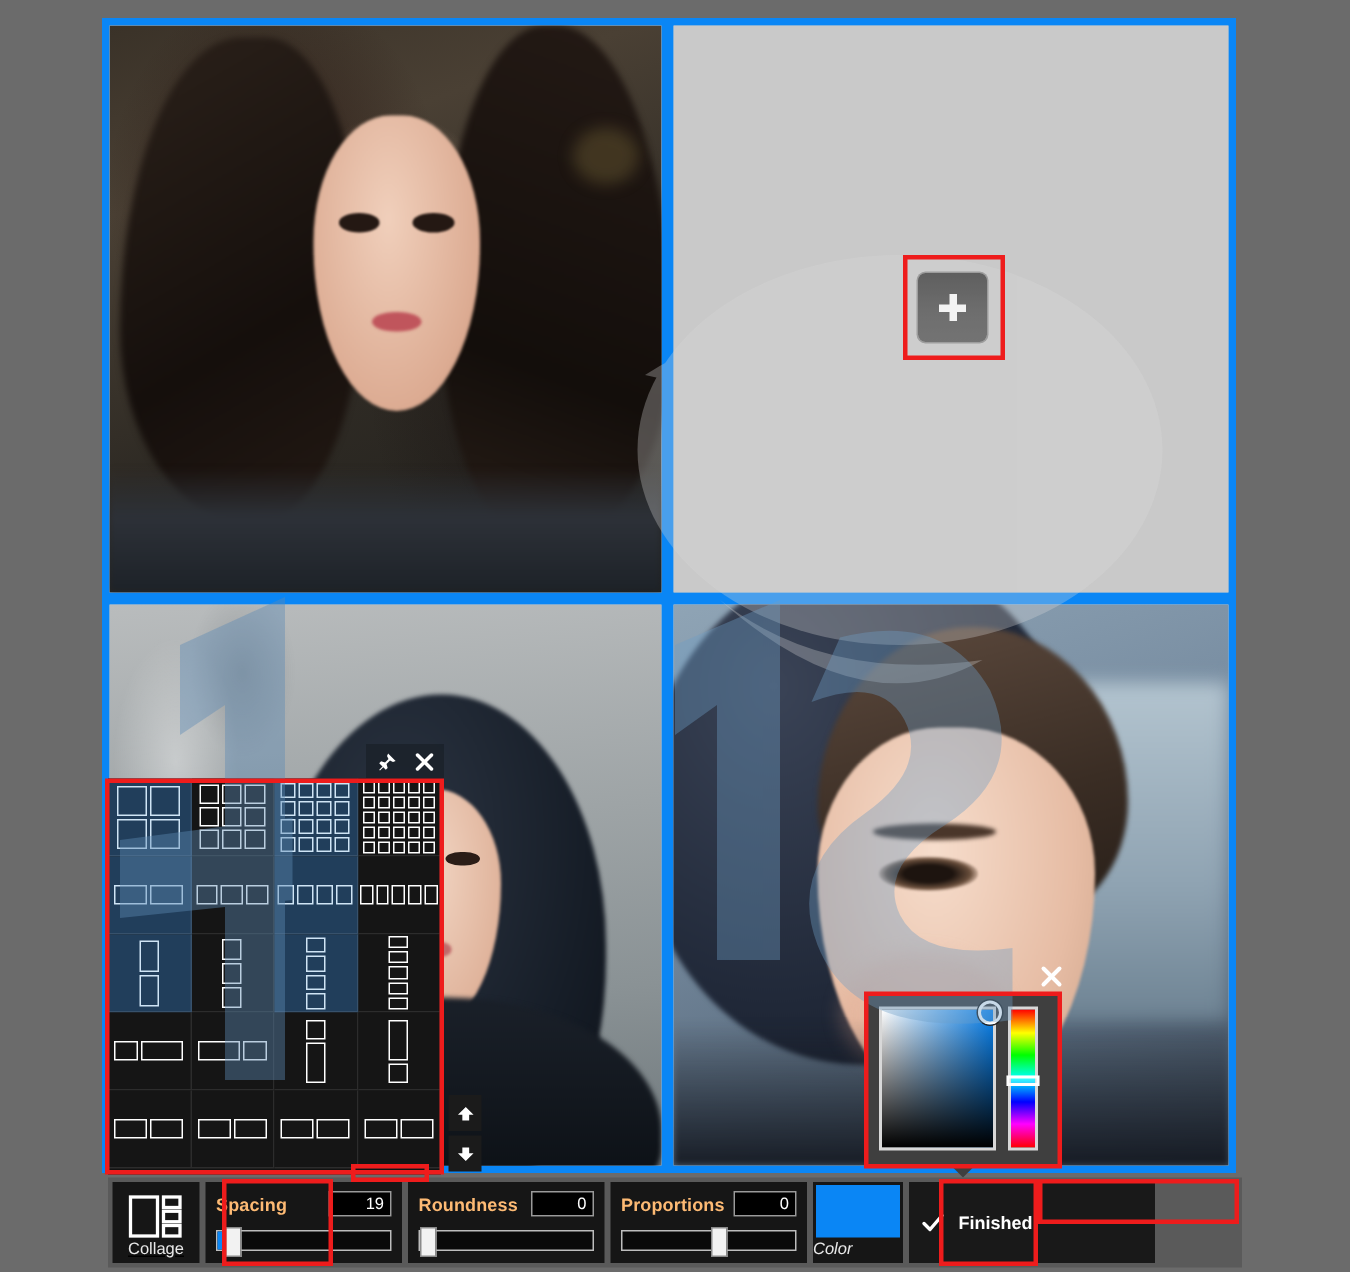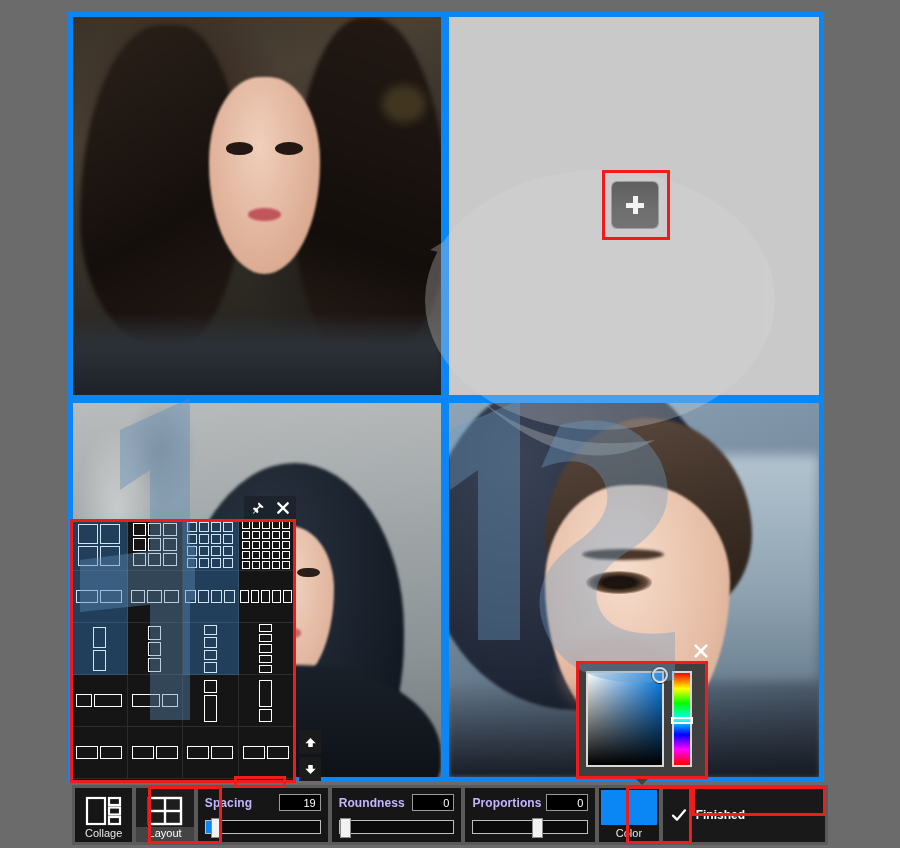--- a/index.html
+++ b/index.html
@@ -148,36 +148,36 @@
   #hue-handle{position:absolute;left:-3px;top:48%;width:calc(100% + 6px);height:7px;
      border:2px solid #fff;box-sizing:border-box;background:rgba(255,255,255,.2);}
   #cp-tail{position:absolute;left:634px;top:777px;width:0;height:0;z-index:45;
      border-left:8px solid transparent;border-right:8px solid transparent;border-top:8px solid #3f3f3f;}
 
   
   #toolbar{position:absolute;left:72px;top:785px;width:756px;height:60px;z-index:50;
      background:#5a5a5a;display:flex;align-items:stretch;gap:4px;padding:3px;box-sizing:border-box;}
   .tool{background:#161616;position:relative;box-sizing:border-box;}
   .mode-btn{width:58px;display:flex;flex-direction:column;align-items:center;justify-content:flex-start;
-     padding-top:6px;cursor:pointer;}
+     padding-top:6px;cursor:pointer;text-decoration:underline;}
   .mode-btn .glyph{flex:1;display:flex;align-items:center;justify-content:center;}
   .mode-btn .cap{font-size:11px;color:#e8e8e8;padding-bottom:3px;}
   .mode-btn.active{background:#1d1d1d;}
   .mode-btn.active .cap{background:#444;width:100%;text-align:center;color:#fff;}
   .slider-box{width:131px;padding:5px 7px 6px 7px;cursor:pointer;}
   .sl-top{display:flex;align-items:center;justify-content:space-between;height:19px;}
-  .sl-label{font-size:12px;font-weight:bold;color:#c4b5fd;letter-spacing:.1px;}
+  .sl-label{font-size:12px;font-weight:bold;color:#fdba74;letter-spacing:.1px;}
   .sl-val{width:42px;height:17px;border:1px solid #9a9a9a;background:#000;color:#fff;
      font-size:11px;text-align:right;padding-right:4px;line-height:17px;box-sizing:border-box;}
   .sl-track{position:relative;margin-top:8px;height:14px;border:1px solid #bdbdbd;background:#0a0a0a;box-sizing:border-box;}
   .sl-fill{position:absolute;left:0;top:0;bottom:0;background:#0a86f5;}
   .sl-knob{position:absolute;top:-3px;width:11px;height:20px;background:#f2f2f2;border:1px solid #8a8a8a;box-sizing:border-box;}
   .color-btn{width:60px;display:flex;flex-direction:column;cursor:pointer;}
   .color-btn .sw{flex:1;margin:2px;}
-  .color-btn .cap{font-size:11px;color:#e8e8e8;text-align:center;padding-bottom:3px;}
+  .color-btn .cap{font-size:11px;color:#e8e8e8;text-align:left;padding-bottom:3px;font-style:italic;}
   #action-col{width:164px;display:flex;flex-direction:column;gap:3px;background:transparent;}
   .act-btn{flex:1;background:#191919;display:flex;align-items:center;gap:8px;padding-left:7px;cursor:pointer;}
   .act-btn .lbl{font-size:12px;font-weight:bold;color:#fff;}
   .act-btn .ic{width:18px;display:flex;align-items:center;justify-content:center;}
 </style>
 </head>
 <body>
 
 <svg id="watermark" viewBox="0 0 900 848">
   <g fill="#5d8bb5" opacity="0.42">
@@ -474,30 +474,20 @@
       <svg width="38" height="30" viewBox="0 0 38 30" fill="none" stroke="#fff" stroke-width="2.2">
         <rect x="2" y="2" width="18" height="26"></rect>
         <rect x="24" y="2" width="11" height="7"></rect>
         <rect x="24" y="11.5" width="11" height="7"></rect>
         <rect x="24" y="21" width="11" height="7"></rect>
       </svg>
     </div>
     <div class="cap">Collage</div>
   </div>
 
-  <div class="tool mode-btn active">
-    <div class="glyph">
-      <svg width="36" height="30" viewBox="0 0 36 30" fill="none" stroke="#fff" stroke-width="2.4">
-        <rect x="2" y="2" width="32" height="26"></rect>
-        <line x1="18" y1="2" x2="18" y2="28"></line>
-        <line x1="2" y1="15" x2="34" y2="15"></line>
-      </svg>
-    </div>
-    <div class="cap">Layout</div>
-  </div>
 
   <div class="tool slider-box">
     <div class="sl-top">
       <span class="sl-label">Spacing</span>
       <span class="sl-val">19</span>
     </div>
     <div class="sl-track">
       <div class="sl-fill" style="width: 14px;"></div>
       <div class="sl-knob" style="left:5px"></div>
     </div>

